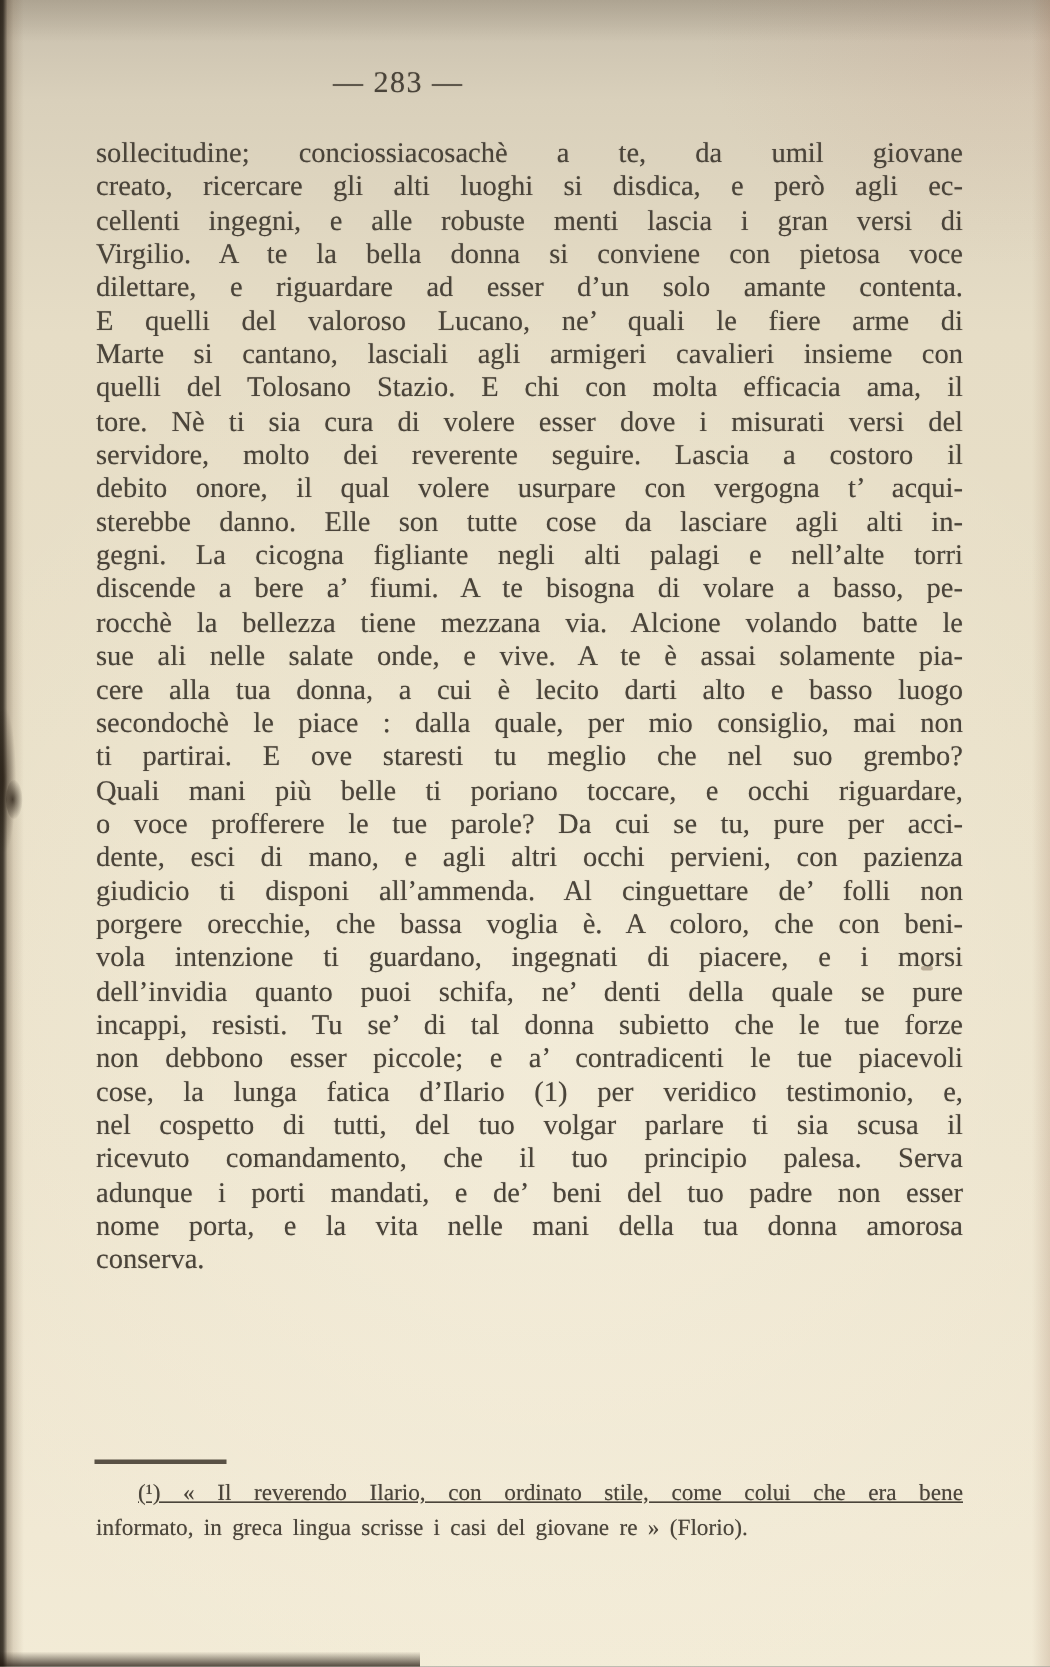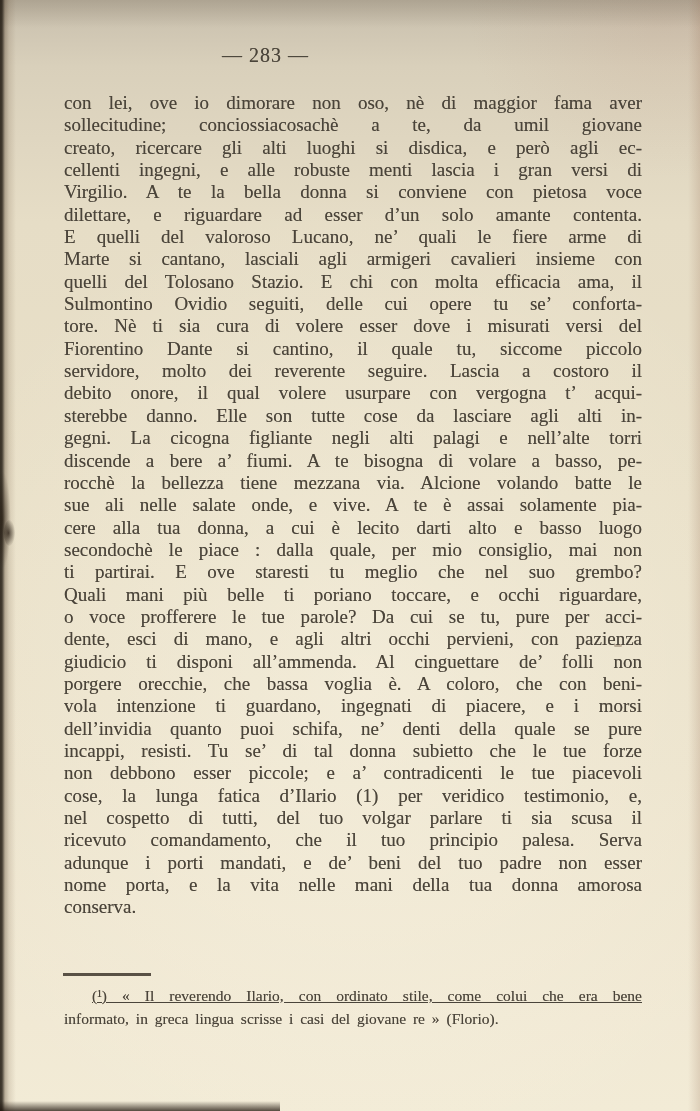--- a/index.html
+++ b/index.html
@@ -58,32 +58,29 @@
   <div class="edge-right"></div>
   <div class="edge-left"></div>
   <div class="edge-left-patch"></div>
   <div class="ink-smudge"></div>
   <div class="edge-bottom"></div>
   <div class="stray-dash"></div>
 
   <div class="page-number">— 283 —</div>
 
   <div class="body-text">
-      <div class="body-line">con lei, ove io dimorare non oso, nè di maggior fama aver</div>
       <div class="body-line">sollecitudine; conciossiacosachè a te, da umil giovane</div>
       <div class="body-line">creato, ricercare gli alti luoghi si disdica, e però agli ec-</div>
       <div class="body-line">cellenti ingegni, e alle robuste menti lascia i gran versi di</div>
       <div class="body-line">Virgilio. A te la bella donna si conviene con pietosa voce</div>
       <div class="body-line">dilettare, e riguardare ad esser d’un solo amante contenta.</div>
       <div class="body-line">E quelli del valoroso Lucano, ne’ quali le fiere arme di</div>
       <div class="body-line">Marte si cantano, lasciali agli armigeri cavalieri insieme con</div>
       <div class="body-line">quelli del Tolosano Stazio. E chi con molta efficacia ama, il</div>
-      <div class="body-line">Sulmontino Ovidio seguiti, delle cui opere tu se’ conforta-</div>
       <div class="body-line">tore. Nè ti sia cura di volere esser dove i misurati versi del</div>
-      <div class="body-line">Fiorentino Dante si cantino, il quale tu, siccome piccolo</div>
       <div class="body-line">servidore, molto dei reverente seguire. Lascia a costoro il</div>
       <div class="body-line">debito onore, il qual volere usurpare con vergogna t’ acqui-</div>
       <div class="body-line">sterebbe danno. Elle son tutte cose da lasciare agli alti in-</div>
       <div class="body-line">gegni. La cicogna figliante negli alti palagi e nell’alte torri</div>
       <div class="body-line">discende a bere a’ fiumi. A te bisogna di volare a basso, pe-</div>
       <div class="body-line">rocchè la bellezza tiene mezzana via. Alcione volando batte le</div>
       <div class="body-line">sue ali nelle salate onde, e vive. A te è assai solamente pia-</div>
       <div class="body-line">cere alla tua donna, a cui è lecito darti alto e basso luogo</div>
       <div class="body-line">secondochè le piace : dalla quale, per mio consiglio, mai non</div>
       <div class="body-line">ti partirai. E ove staresti tu meglio che nel suo grembo?</div>

